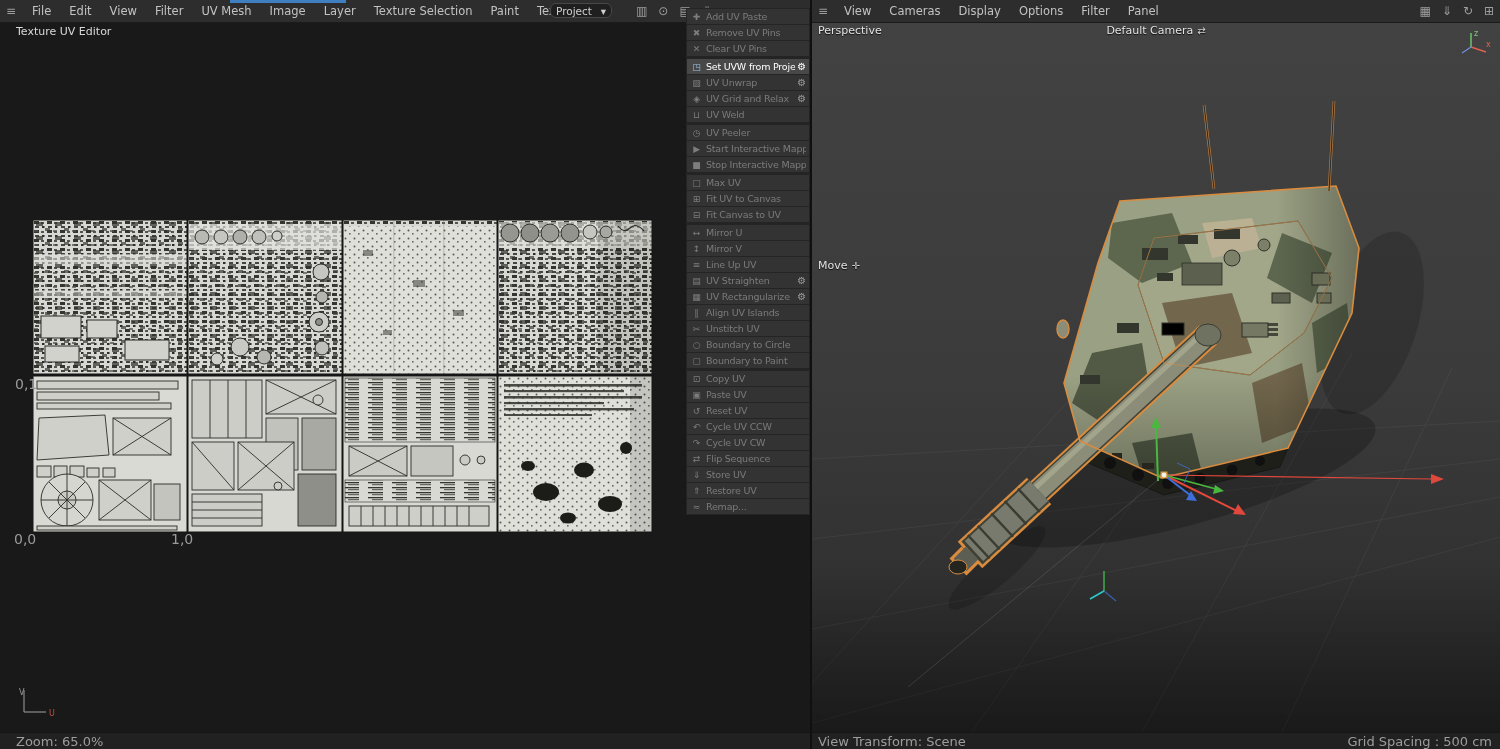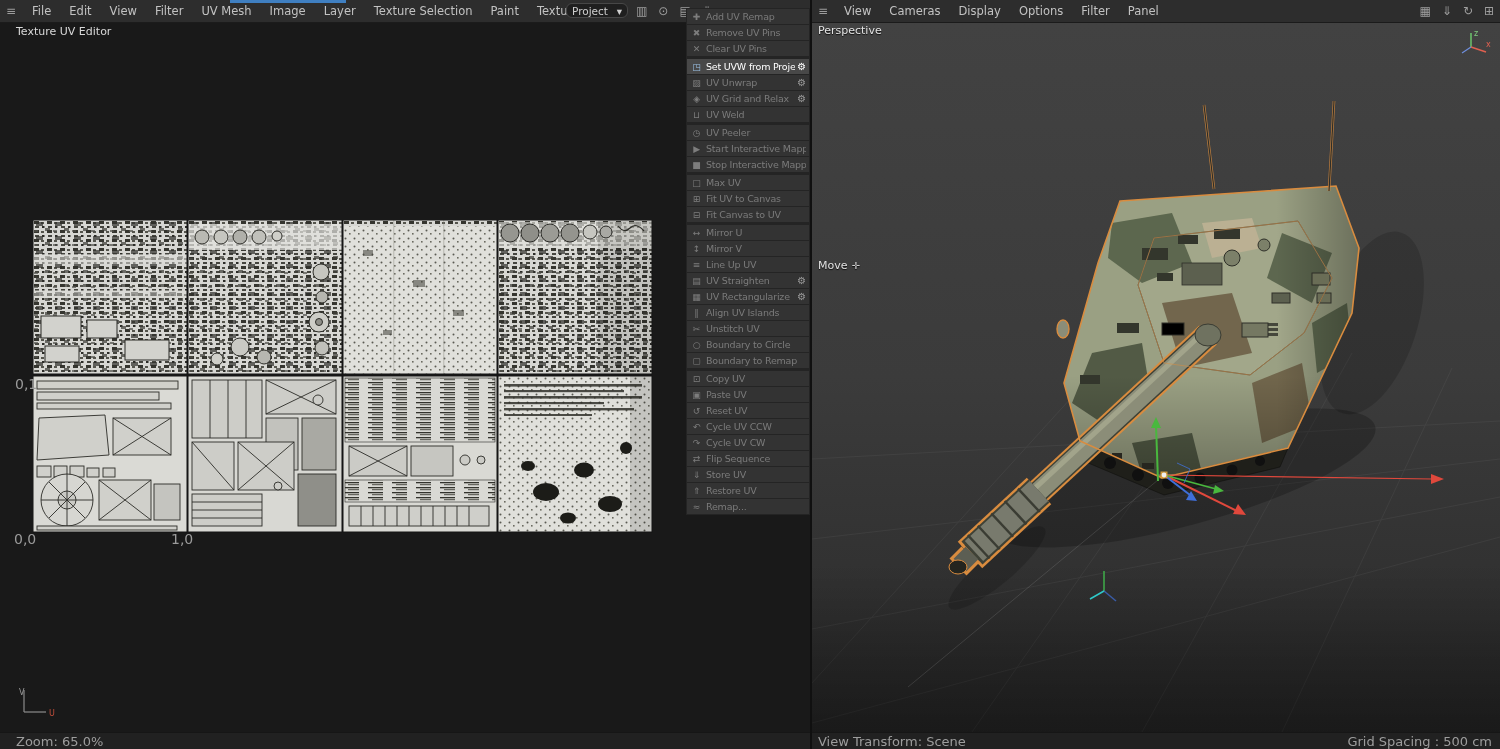--- a/index.html
+++ b/index.html
@@ -7,21 +7,21 @@
         font-family:"DejaVu Sans","Liberation Sans",sans-serif;color:#c8c8c8;
         -webkit-font-smoothing:antialiased;}
   
   .menubar{position:absolute;top:0;height:22px;background:#2d2d2d;border-bottom:1px solid #1b1b1b;
            display:flex;align-items:center;font-size:11.5px;color:#c2c2c2;}
   .left-menubar{left:0;width:810px;}
   .right-menubar{left:812px;width:688px;}
   .menu-item{padding:0 9px;white-space:nowrap;cursor:default;}
   .hamburger{padding:0 7px 0 6px;color:#9d9d9d;font-size:12px;}
   .tab-accent{position:absolute;left:230px;top:0;width:116px;height:3px;background:#3f7fc1;z-index:9;}
-  .project-select{position:absolute;left:566px;top:3px;width:62px;height:15px;background:#1f1f1f;
+  .project-select{position:absolute;left:550px;top:3px;width:62px;height:15px;background:#1f1f1f;
         border:1px solid #474747;border-radius:6px;font-size:10.5px;color:#d0d0d0;
         display:flex;align-items:center;justify-content:space-between;padding:0 5px;box-sizing:border-box;}
   .tb-icons{position:absolute;left:636px;top:0;height:22px;display:flex;align-items:center;gap:11px;
         color:#9f9f9f;font-size:12px;}
   .vp-icons{position:absolute;right:6px;top:0;height:22px;display:flex;align-items:center;gap:11px;
         color:#9f9f9f;font-size:12px;}
   .divider{position:absolute;left:810px;top:0;width:2px;height:749px;background:#101010;}
   
   .uv-area{position:absolute;left:0;top:23px;width:810px;height:709px;background:#191919;}
   .uv-title{position:absolute;left:8px;top:2px;font-size:11px;color:#d8d8d8;margin-left:8px;}
@@ -322,21 +322,21 @@
       <line x1="10" y1="26" x2="32" y2="26" stroke="#8a8a8a" stroke-width="1.2"></line>
       <text x="5" y="9" font-size="8" fill="#9a9a9a">V</text>
       <text x="35" y="30" font-size="8" fill="#c8503c">U</text>
     </svg>
   </div>
 
   <div class="cmd-panel">
     <div class="cmd-group">
       <div class="cmd-row disabled">
           <span class="ci">✚</span>
-          <span class="cl">Add UV Remap</span>
+          <span class="cl">Add UV Paste</span>
         </div>
       <div class="cmd-row disabled">
           <span class="ci">✖</span>
           <span class="cl">Remove UV Pins</span>
         </div>
       <div class="cmd-row disabled">
           <span class="ci">✕</span>
           <span class="cl">Clear UV Pins</span>
         </div>
     </div>
@@ -419,21 +419,21 @@
       <div class="cmd-row disabled">
           <span class="ci">✂</span>
           <span class="cl">Unstitch UV</span>
         </div>
       <div class="cmd-row disabled">
           <span class="ci">○</span>
           <span class="cl">Boundary to Circle</span>
         </div>
       <div class="cmd-row disabled">
           <span class="ci">▢</span>
-          <span class="cl">Boundary to Remap</span>
+          <span class="cl">Boundary to Paint</span>
         </div>
     </div>
     <div class="cmd-group">
       <div class="cmd-row disabled">
           <span class="ci">⊡</span>
           <span class="cl">Copy UV</span>
         </div>
       <div class="cmd-row disabled">
           <span class="ci">▣</span>
           <span class="cl">Paste UV</span>
@@ -615,20 +615,23 @@
         <polygon points="412,468 401,471 403,462" fill="#49b83e"></polygon>
         <line x1="352" y1="452" x2="378" y2="472" stroke="#3f6fd8" stroke-width="2"></line>
         <polygon points="385,478 374,477 379,468" fill="#3f6fd8"></polygon>
         <polyline points="365,440 378,446 372,460" fill="none" stroke="#3f6fd8" stroke-width="1" opacity="0.8"></polyline>
         <rect x="348.5" y="448.5" width="7" height="7" fill="#e0a23c" opacity="0.9"></rect>
         <circle cx="352" cy="452" r="2.4" fill="#f0f0f0"></circle>
       </g>
     </svg>
 
     <div class="hud" id="hud-persp">Perspective</div>
+    <div class="hud" id="hud-cam">
+      <span>Default Camera</span><span class="gl">⇄</span>
+    </div>
     <div class="hud" id="hud-move">
       <span>Move</span><span class="gl">✛</span>
     </div>
 
     <svg class="axis-hud" width="34" height="30" viewBox="0 0 34 30">
       <line x1="13" y1="19" x2="13" y2="5" stroke="#6fcf6f" stroke-width="1.4"></line>
       <line x1="13" y1="19" x2="28" y2="24" stroke="#e06050" stroke-width="1.4"></line>
       <line x1="13" y1="19" x2="4" y2="25" stroke="#6f8fdf" stroke-width="1.2"></line>
       <text x="16" y="8" font-size="8" fill="#7fc97f">z</text>
       <text x="28" y="19" font-size="8" fill="#e06050">x</text>

